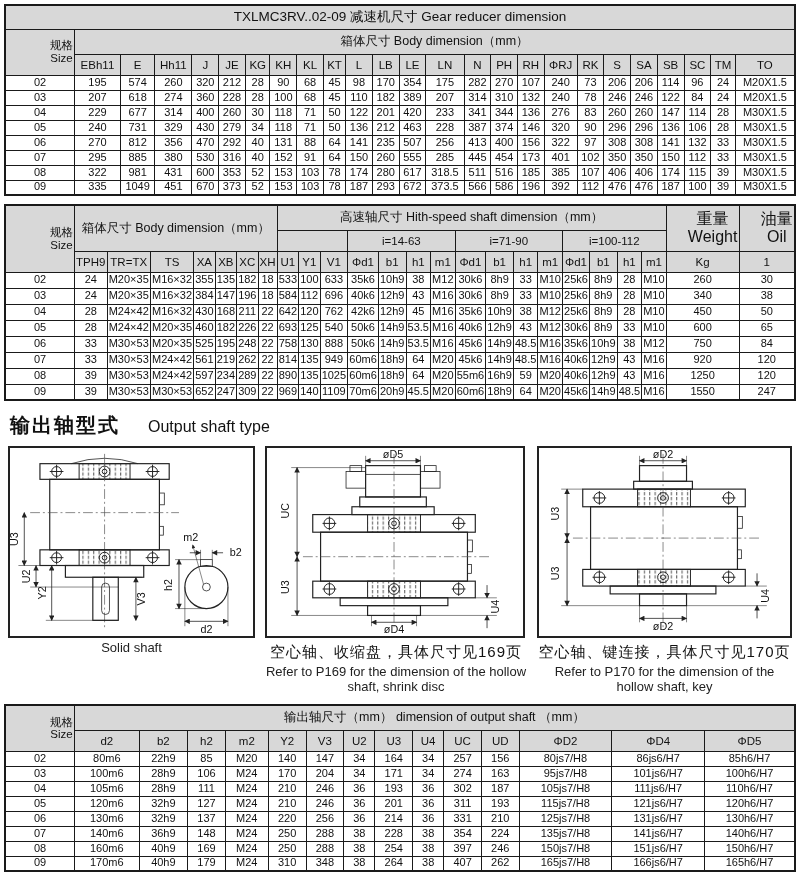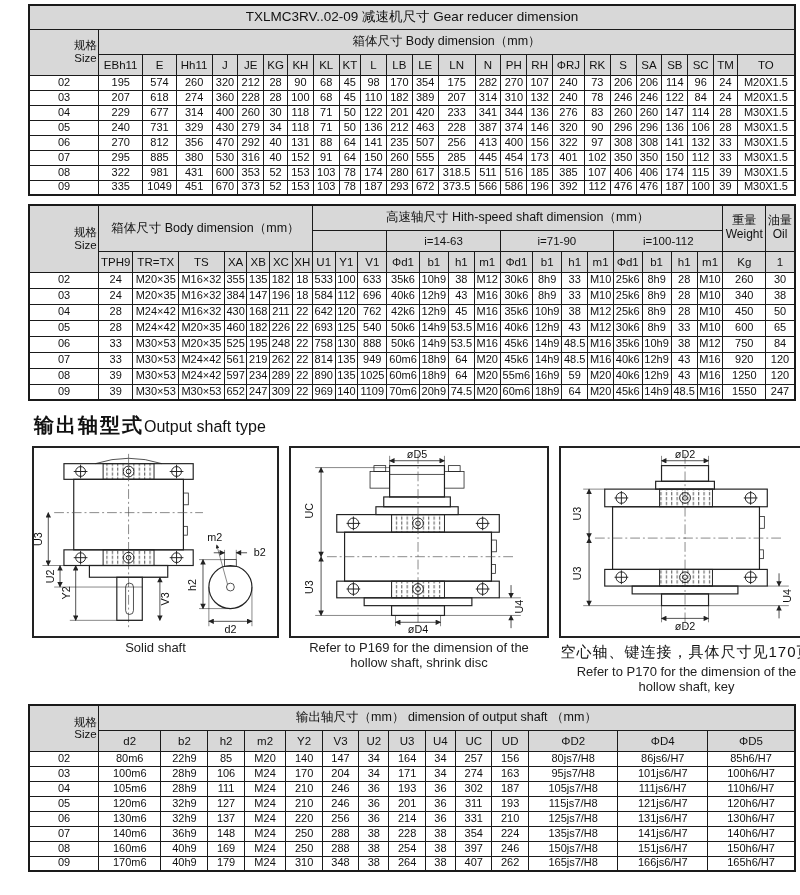--- a/index.html
+++ b/index.html
@@ -3,46 +3,46 @@
 <meta charset="utf-8">
 <style>
   * { box-sizing: border-box; margin: 0; padding: 0; }
   html,body { width: 800px; background: #fff; }
   body {
     font-family: "Liberation Sans", "DejaVu Sans", sans-serif;
     color: #111;
     height: 895px;
     overflow: hidden;
   }
-  .page { padding: 4px 4px 0 4px; margin-left: 24px; }
+  .page { padding: 4px 4px 0 4px; }
 
   table { width: 100%; border-collapse: collapse; table-layout: auto; }
   th, td {
     border: 1px solid #1a1a1a;
     text-align: center;
     vertical-align: middle;
     padding: 0 1px;
     font-weight: normal;
     white-space: nowrap;
   }
   table { border: 2px solid #1a1a1a; }
   th { background: #d8d8d8; }
   td { background: #fff; font-size: 11px; height: 15px; line-height: 1.05; }
 
   .title-cell { font-size: 13.5px; height: 24px; }
   .group-cell { font-size: 12.5px; height: 25px; }
   .cols-row th { font-size: 11.5px; height: 21px; }
   .sizeh { font-size: 11.5px; width: 30px; line-height: 1.1; padding-left: 44px; }
   .sizeh span { display: block; }
-  .two-line span { display: block; font-size: 12px; line-height: 1.15; }
+  .two-line span { display: block; font-size: 16px; line-height: 1.15; padding-left: 20px; }
   .igroup { font-size: 11.5px; height: 21px; }
   .t2 td { height: 16px; }
   .t3 td { height: 15px; }
 
-  .section-head { margin: 11px 0 7px 6px; display: flex; align-items: baseline; }
+  .section-head { margin: 11px 0 7px 6px; display: flex; align-items: baseline; gap: 28px; }
   .section-head .zh { font-size: 20px; font-weight: bold; letter-spacing: 2px; }
   .section-head .en { font-size: 16px; }
 
   .figs { display: flex; justify-content: space-between; padding: 0 4px; gap: 10px; }
   .fig { text-align: center; }
   .fig-box { border: 2px solid #222; background: #fff; }
   .cap-zh { font-size: 15px; margin-top: 5px; letter-spacing: 1px; }
   .cap-en { font-size: 13px; margin-top: 2px; color: #222; }
 
   .t3-wrap { margin-top: 10px; }
@@ -568,21 +568,21 @@
           <td>M30×53</td>
           <td>652</td>
           <td>247</td>
           <td>309</td>
           <td>22</td>
           <td>969</td>
           <td>140</td>
           <td>1109</td>
           <td>70m6</td>
           <td>20h9</td>
-          <td>74.5</td>
+          <td>45.5</td>
           <td>M20</td>
           <td>60m6</td>
           <td>18h9</td>
           <td>64</td>
           <td>M20</td>
           <td>45k6</td>
           <td>14h9</td>
           <td>48.5</td>
           <td>M16</td>
           <td>1550</td>
@@ -729,20 +729,21 @@
         <line class="ext" x1="212" y1="153" x2="234" y2="153"></line>
         <line class="ext" x1="156" y1="171" x2="234" y2="171"></line>
         <line class="dim" x1="224" y1="140" x2="224" y2="153" marker-end="url(#a2)"></line>
         <line class="dim" x1="224" y1="184" x2="224" y2="171" marker-end="url(#a2)"></line>
         <text transform="rotate(-90 236 162)" x="236" y="162" text-anchor="middle">U4</text>
         <line class="ext" x1="106" y1="171" x2="106" y2="182"></line>
         <line class="ext" x1="152" y1="171" x2="152" y2="182"></line>
         <line class="dim" x1="106" y1="178" x2="152" y2="178" marker-start="url(#a2)" marker-end="url(#a2)"></line>
         <text x="129" y="189" text-anchor="middle">øD4</text>
       </svg>
+      <div class="cap-zh">空心轴、收缩盘，具体尺寸见169页</div>
       <div class="cap-en">Refer to P169 for the dimension of the hollow shaft, shrink disc</div>
     </div>
 
     <div class="fig">
       <svg class="fig-box" width="255" height="192" viewBox="0 0 255 192">
         <defs>
           <marker id="a3" viewBox="0 0 10 10" refX="9" refY="5" markerWidth="9" markerHeight="7" orient="auto-start-reverse">
               <path d="M0,0L10,5L0,10z" fill="#222"></path>
             </marker>
           <pattern id="hz3" width="5.5" height="5" patternUnits="userSpaceOnUse">

